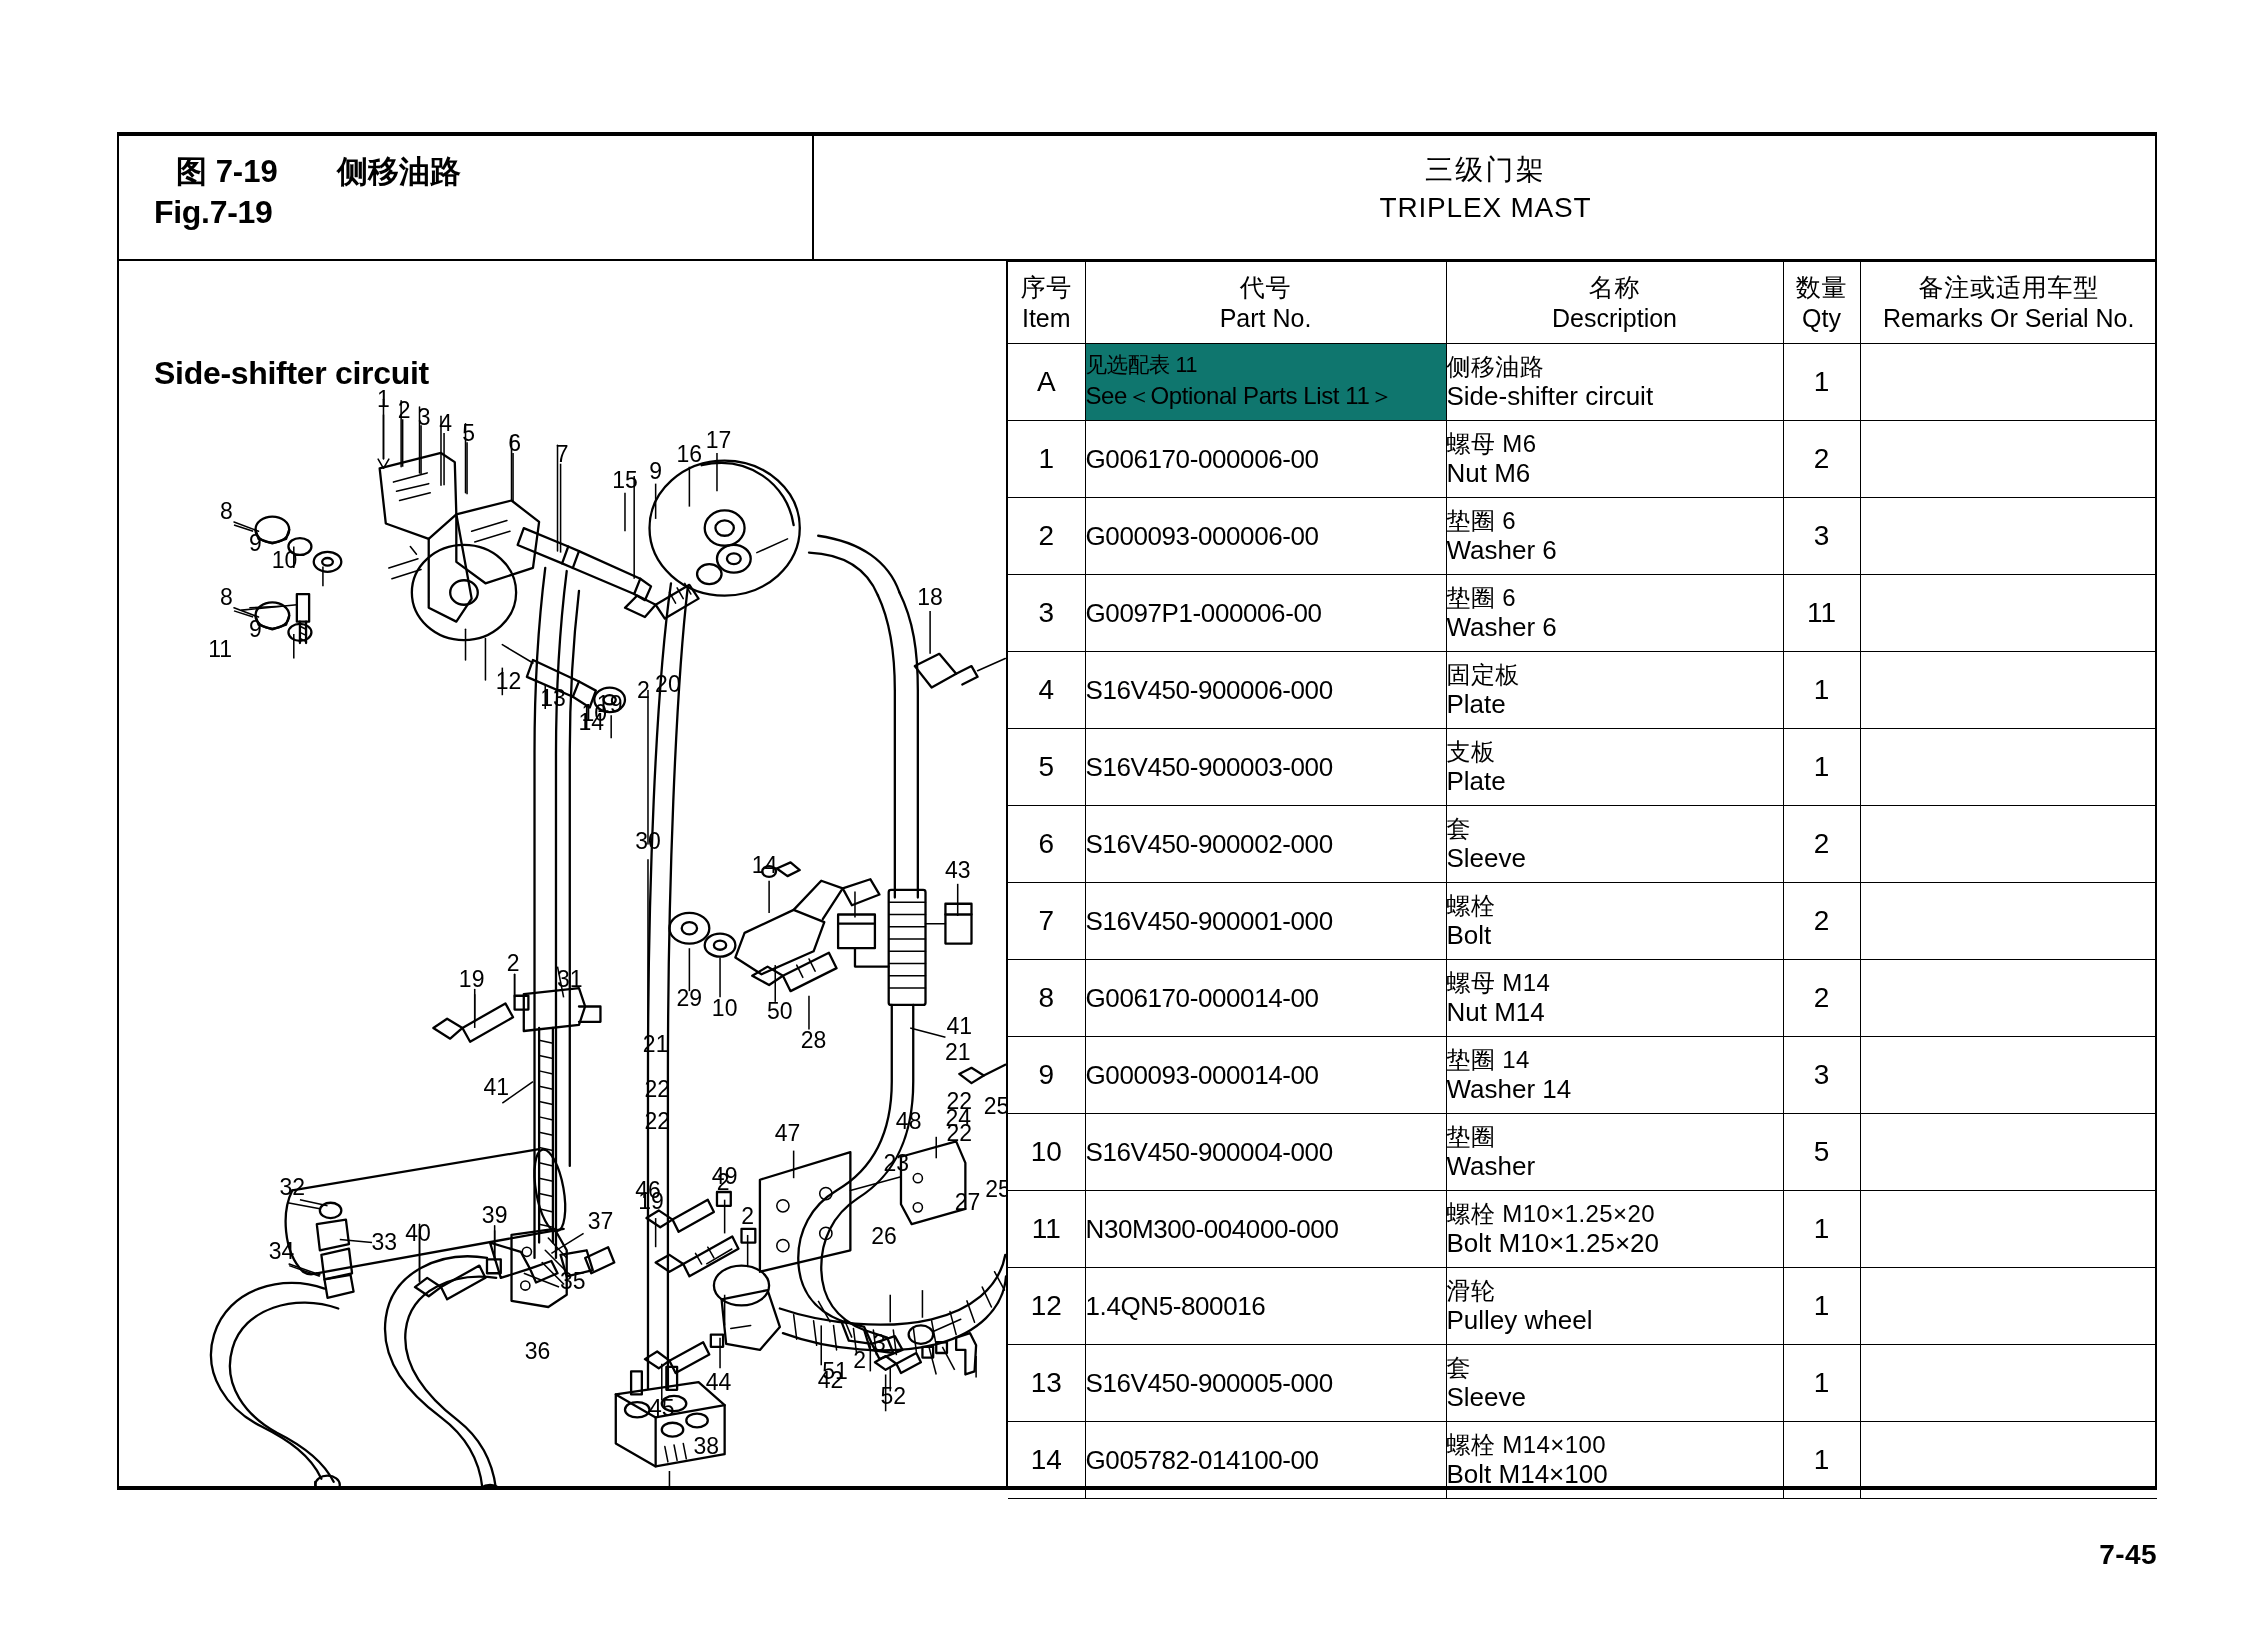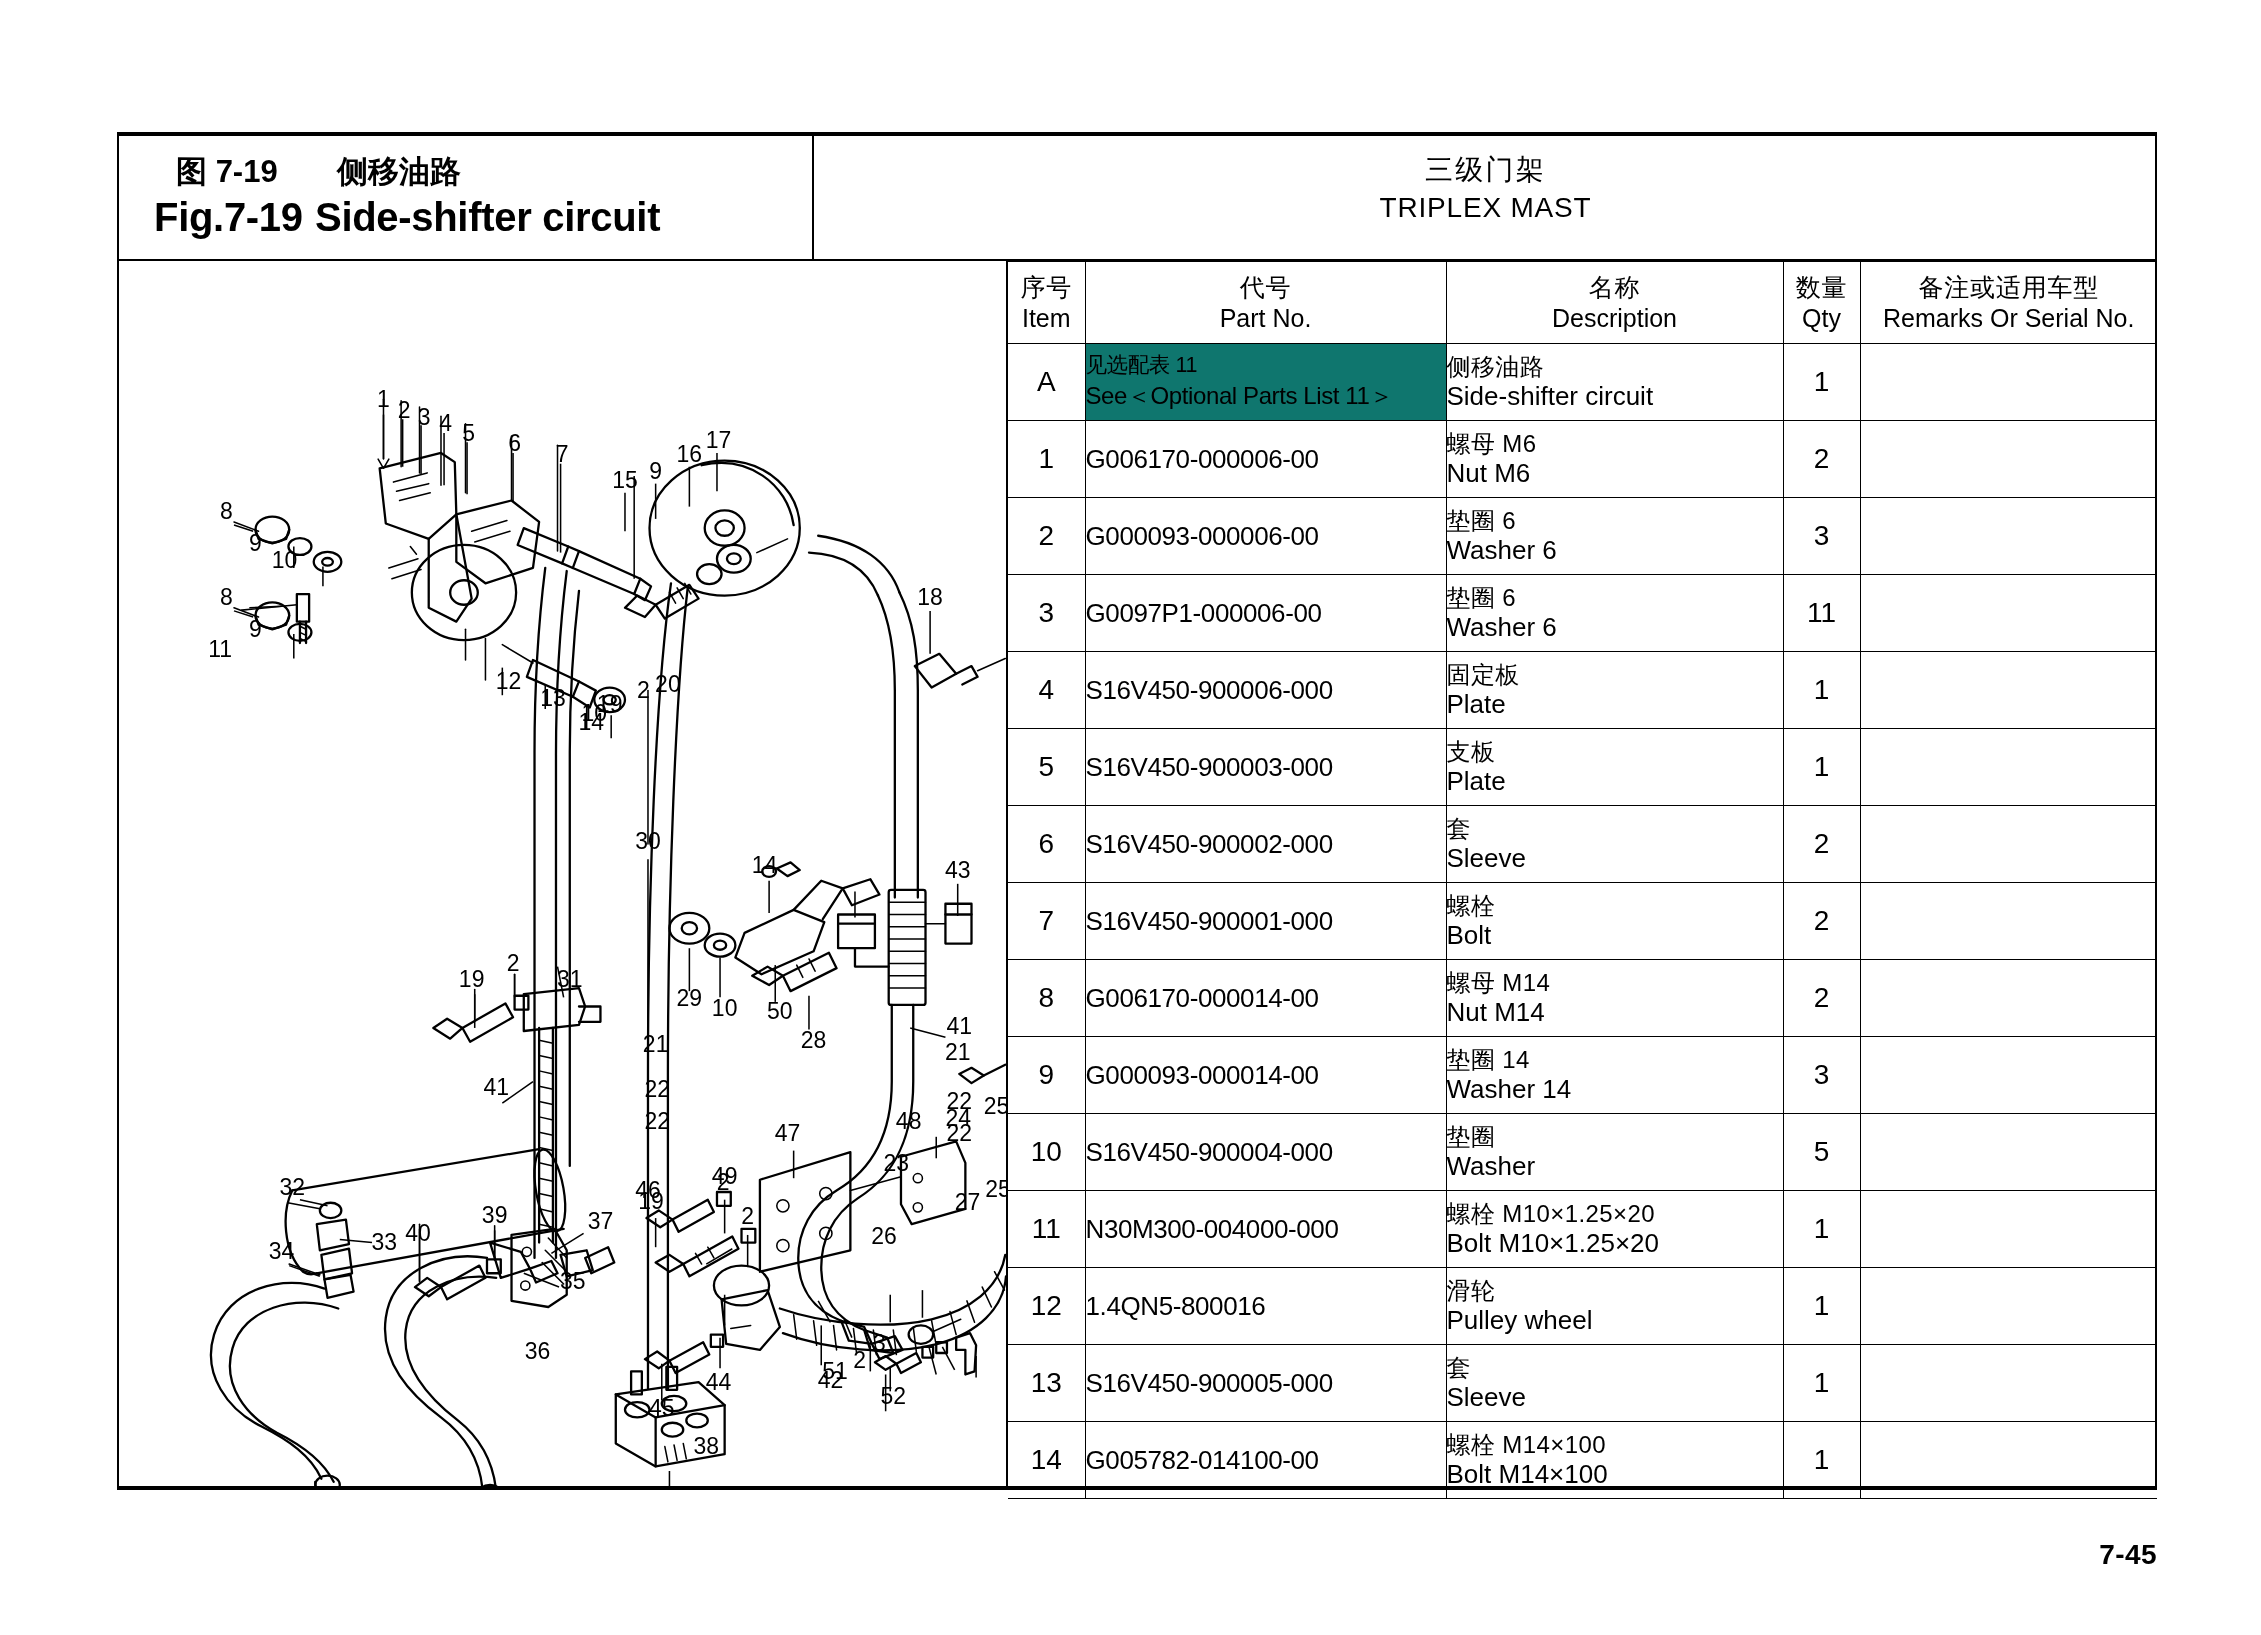--- a/index.html
+++ b/index.html
@@ -63,21 +63,21 @@
     display: flex;
     align-items: baseline;
     font-weight: bold;
     white-space: nowrap;
   }
   .fig-line .fig-no {
     width: 161px;
     flex: 0 0 161px;
   }
   #fig-cn { font-size: 31px; line-height: 1.28; margin-left: 22px; }
-  #fig-en { font-size: 40px; line-height: 1.28; letter-spacing: -0.3px; }
+  #fig-en { font-size: 32px; line-height: 1.28; letter-spacing: -0.3px; flex-direction: column; }
 
   #mast-title-cell {
     position: absolute;
     left: 697px; top: 0;
     right: 0;
     height: 100%;
     display: flex;
     flex-direction: column;
     align-items: center;
     justify-content: flex-start;

